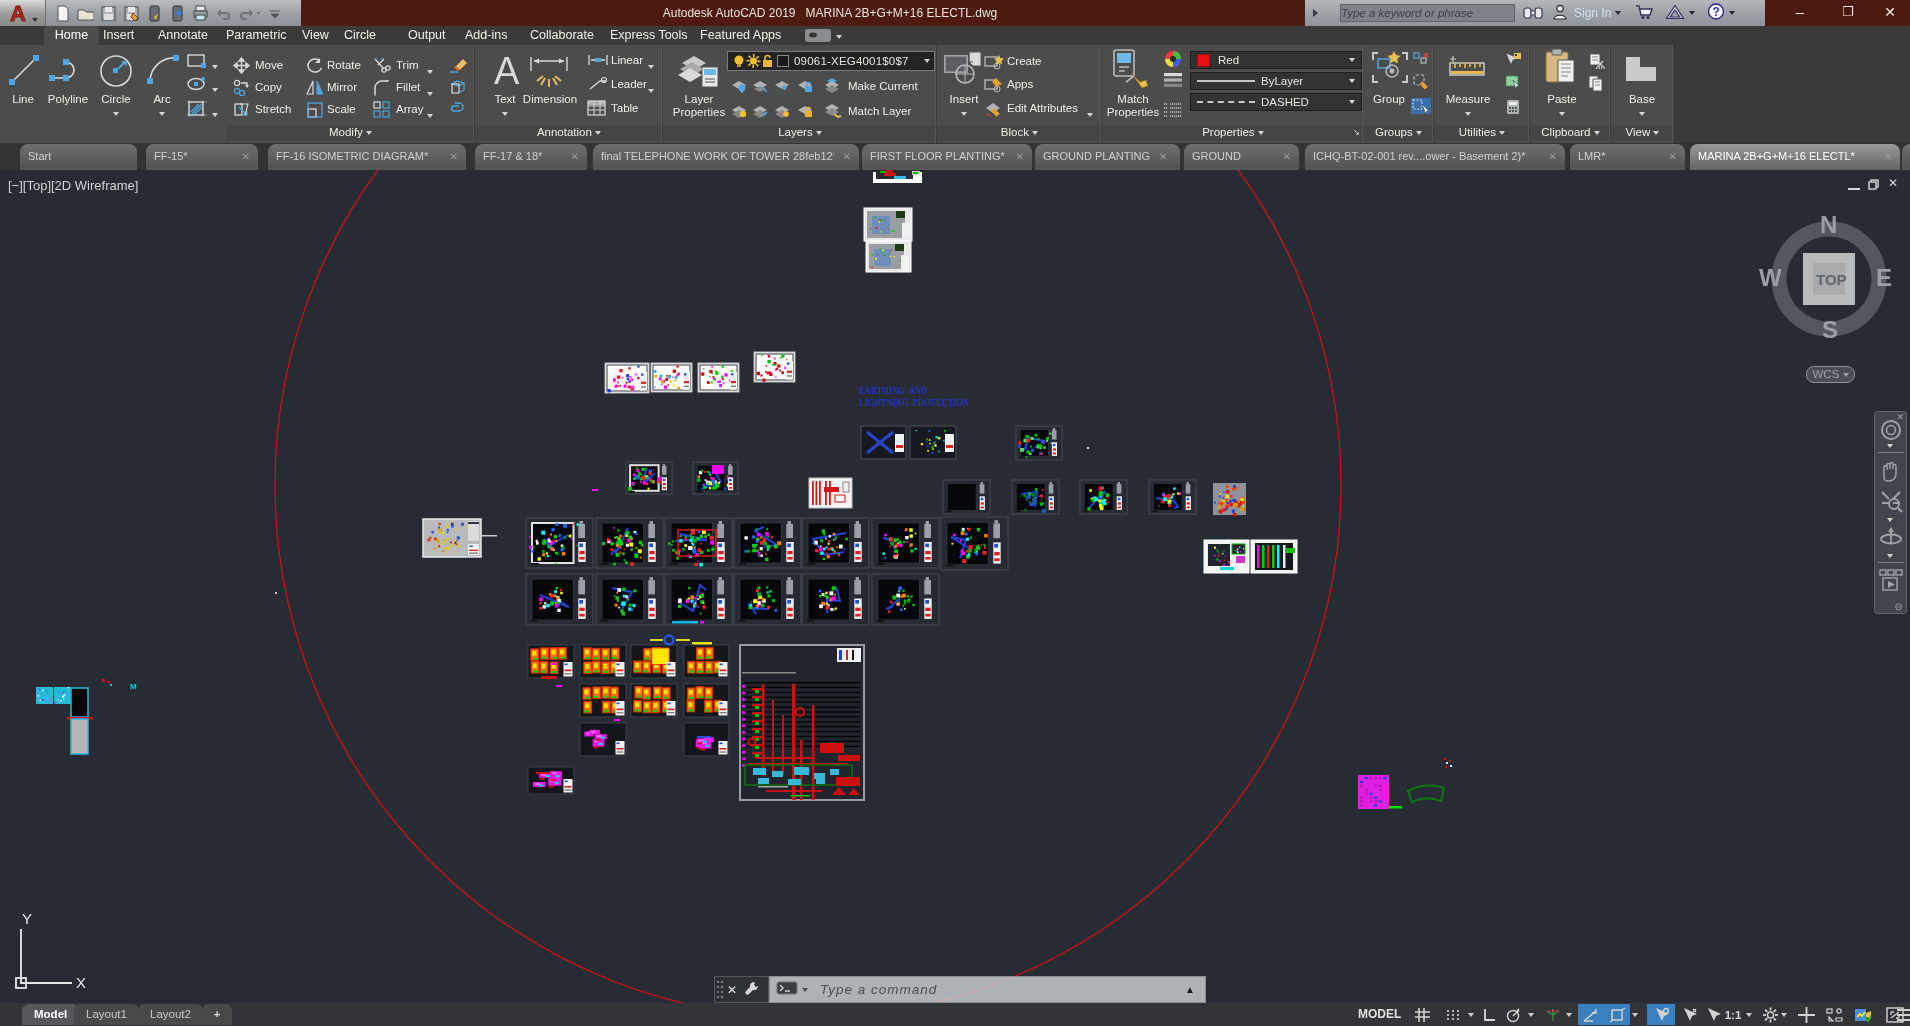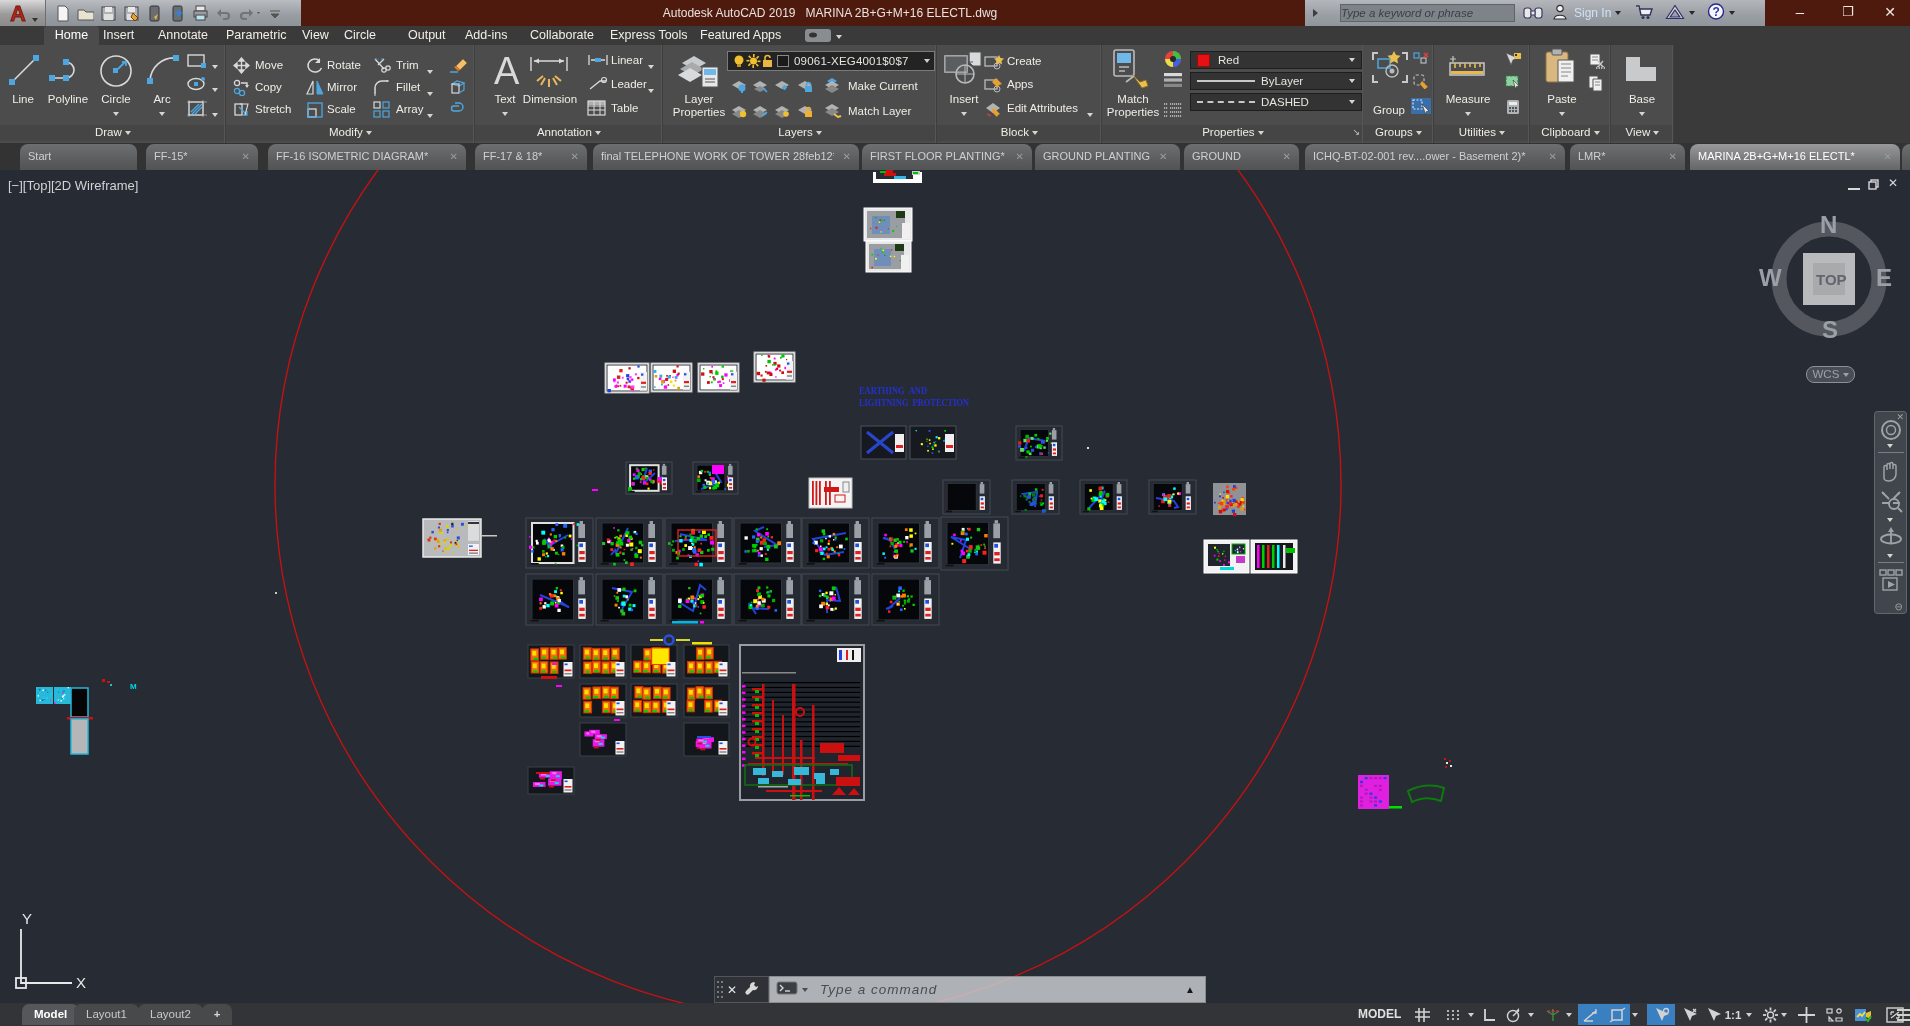--- a/index.html
+++ b/index.html
@@ -152,24 +152,20 @@
       <div class="menu-item" style="left:530px">Collaborate</div>
       <div class="menu-item" style="left:610px">Express Tools</div>
       <div class="menu-item" style="left:700px">Featured Apps</div>
       <div class="menu-item" style="left:805px;top:3px;width:26px;height:13px;background:#8a8d90;border-radius:3px;"></div>
       <svg width="10" height="8" viewBox="0 0 10 8" style="position:absolute;left:808px;top:5px">
         <ellipse cx="5" cy="4" rx="4" ry="2.5" fill="#333"></ellipse>
       </svg>
       <div class="menu-item" style="left:836px;top:1px"><span class="dropcaret"></span></div>
     </div>
     <div id="ribbon">
-      <div class="panel" style="left:0px;width:226px">
-        <div class="plabel">Draw <span class="dropcaret"></span></div>
-        <div class="psep" style="right:0"></div>
-      </div>
       <div class="abs" style="left:0;top:0;width:0;height:0">
         <div class="abs" style="left:6px;top:7px"><svg width="36" height="36" viewBox="0 0 36 36" style="">
             <path d="M6 30L30 6" stroke="#d9d9d9" stroke-width="1.6"></path>
             <rect x="3" y="27" width="6" height="6" fill="#4da6e0"></rect>
             <rect x="27" y="3" width="6" height="6" fill="#4da6e0"></rect>
           </svg></div>
         <div class="icolbl" style="left:2px;top:48px;width:42px">Line</div>
         <div class="abs" style="left:46px;top:7px"><svg width="44" height="36" viewBox="0 0 44 36" style="">
             <path d="M6 26h14a8 8 0 0 0 0-16" fill="none" stroke="#d9d9d9" stroke-width="1.6"></path>
             <rect x="3" y="23" width="6" height="6" fill="#4da6e0"></rect>
@@ -482,21 +478,21 @@
         <div class="psep" style="right:0"></div>
       </div>
       <div class="abs" style="left:0;top:0;width:0;height:0">
         <div class="abs" style="left:1370px;top:4px"><svg width="40" height="42" viewBox="0 0 40 42" style="">
             <path d="M8 4H3v7M32 4h5v7M3 26v7h5M37 26v7h-5" stroke="#c8c8c8" stroke-width="2" fill="none"></path>
             <rect x="8" y="10" width="12" height="9" fill="none" stroke="#4da6e0" stroke-width="1.5"></rect>
             <circle cx="22" cy="22" r="6" fill="none" stroke="#b8babc" stroke-width="1.5"></circle>
             <circle cx="22" cy="22" r="2.5" fill="#b8babc"></circle>
             <path d="M24 2l2 4 4.5 0.7-3.2 3.2 0.7 4.5-4-2.2-4 2.2 0.7-4.5L17.5 6.7 22 6z" fill="#e8c050"></path>
           </svg></div>
-        <div class="icolbl" style="left:1364px;top:59px;width:50px">Group</div>
+        <div class="icolbl" style="left:1364px;top:48px;width:50px">Group</div>
         <div class="abs" style="left:1412px;top:6px"><svg width="18" height="16" viewBox="0 0 18 16" style="">
             <rect x="2" y="2" width="5" height="5" fill="none" stroke="#4da6e0" stroke-width="1.2"></rect>
             <rect x="9" y="7" width="5" height="5" fill="none" stroke="#b8babc" stroke-width="1.2"></rect>
             <path d="M12 2l4 4m0-4l-4 4" stroke="#e04040" stroke-width="1.5"></path>
           </svg></div>
         <div class="abs" style="left:1412px;top:28px"><svg width="18" height="16" viewBox="0 0 18 16" style="">
             <rect x="2" y="2" width="10" height="10" rx="2" fill="none" stroke="#b8babc" stroke-width="1.2" stroke-dasharray="3 2"></rect>
             <path d="M10 8l6 6-2 1-1 2-5-6z" fill="#e8a030"></path>
           </svg></div>
         <div class="abs" style="left:1410px;top:52px"><svg width="22" height="18" viewBox="0 0 22 18" style="">

